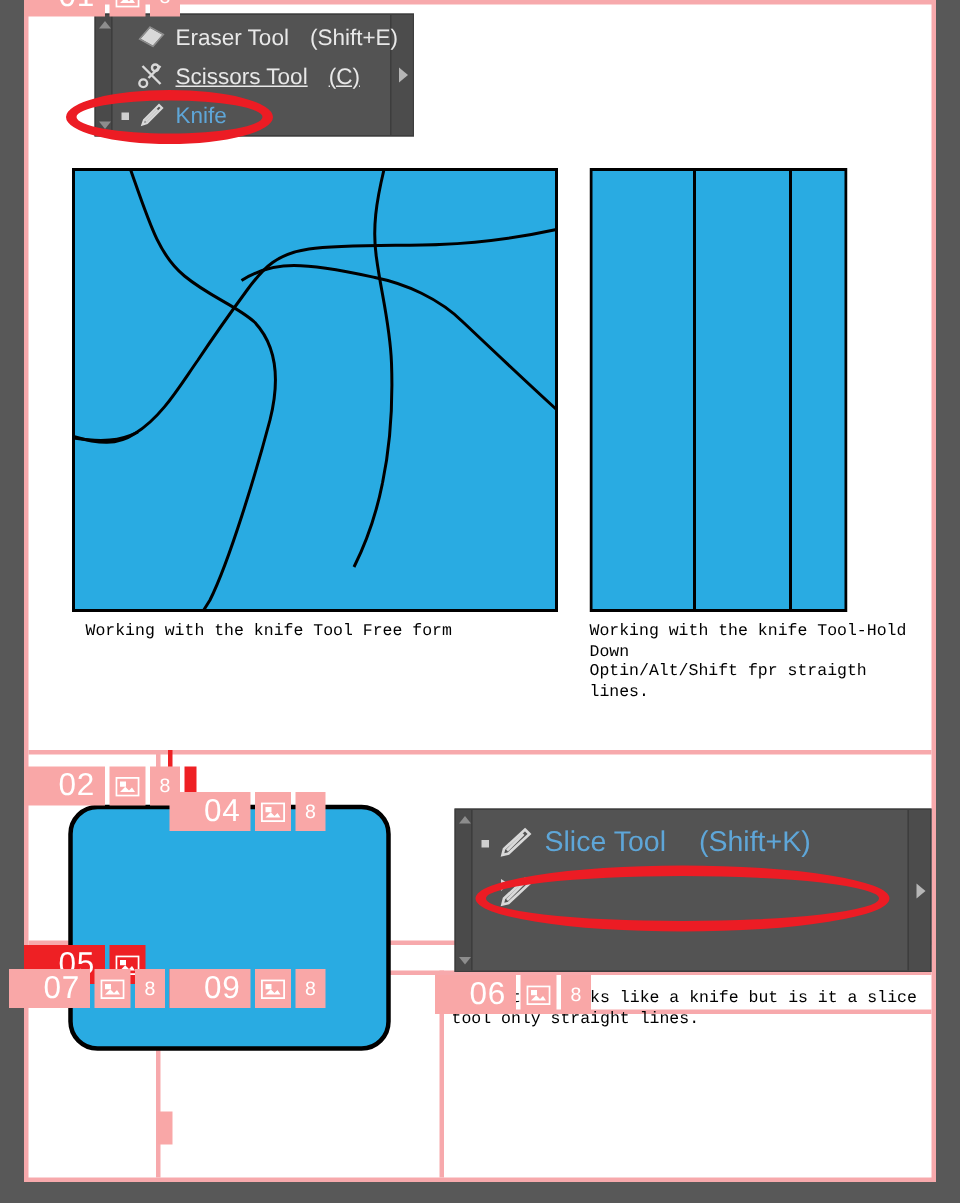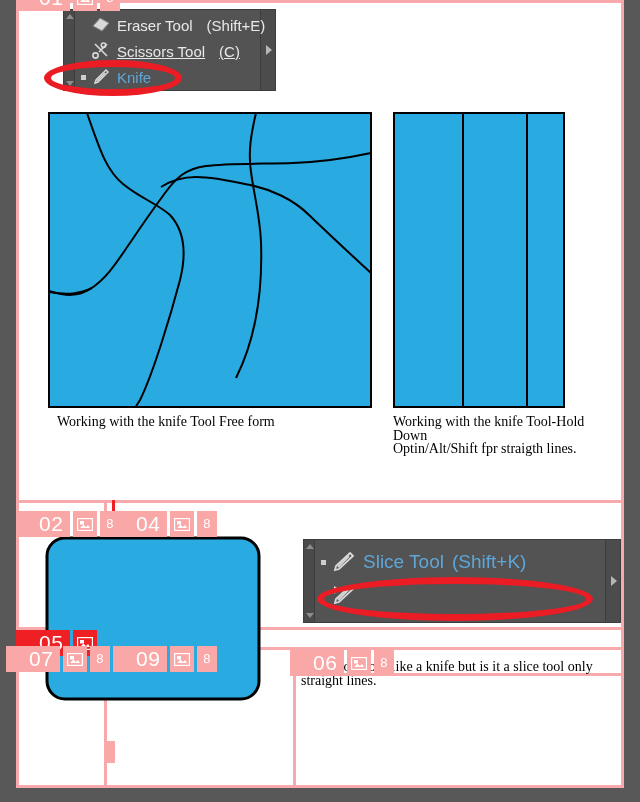--- a/index.html
+++ b/index.html
@@ -88,24 +88,24 @@
     box-sizing:border-box;
     pointer-events:none;
   }
 
   
   .artwork{position:absolute;}
 
   
   .caption{
     position:absolute;
-    font-size:14px;
+    font-size:11px;
     color:#000;
     line-height:13.5px;
-    font-family:Liberation Serif, serif;
+    font-family:Liberation Mono, monospace;
   }
 
   
   .badgegroup{
     position:absolute;
     display:flex;align-items:stretch;
     height:26px;
     font-family:"Liberation Sans", sans-serif;
     z-index:40;
   }
@@ -218,39 +218,39 @@
           </g>
         </svg>
       </span>
       <span class="tlabel">Knife</span>
       <span class="tshortcut"></span>
     </div>
   </div>
 
   <div class="oval" style="left:25px;top:57px;width:138px;height:36px;"></div>
 
-  <div class="toolpanel" style="left:284px;top:536px;width:318px;height:84px;">
+  <div class="toolpanel" style="left:284px;top:536px;width:318px;height:109px;">
     <div class="griphandle"></div>
     <div class="rightcol"></div>
     <div class="edgearrow"></div>
 
     <div class="toolrow selected" style="top:6px;height:32px;font-size:19px;">
       <span class="bullet">
           <i></i>
         </span>
       <span class="ticon" style="width:32px;flex:0 0 32px;">
         <svg width="26" height="24" viewBox="0 0 26 24">
           <g stroke="#d9d9d9" stroke-width="1.8" fill="none">
             <path d="M19 3 L22 6 L8 19 L4 20 L5 16 Z"></path>
             <line x1="7" y1="17" x2="18" y2="6"></line>
           </g>
         </svg>
       </span>
       <span class="tlabel">Slice Tool</span>
-      <span class="tshortcut" style="padding-left:8px;">(Shift+K)</span>
+      <span class="tshortcut" style="padding-left:22px;">(Shift+K)</span>
     </div>
 
     <div class="toolrow" style="top:6px;height:34px;font-size:19px;">
       <span class="bullet"></span>
       <span class="ticon" style="width:32px;flex:0 0 32px;">
         <svg width="26" height="24" viewBox="0 0 26 24">
           <g stroke="#d9d9d9" stroke-width="1.8" fill="none">
             <path d="M19 3 L22 6 L8 19 L4 20 L5 16 Z"></path>
             <line x1="7" y1="17" x2="18" y2="6"></line>
           </g>
@@ -296,21 +296,21 @@
         <rect x="3" y="3" width="4" height="3.5" fill="#fff"></rect>
         <path d="M3 10 L6.5 6.5 L9 9 L11 7 L13 10 Z" fill="#fff"></path>
       </svg>
   </span>
   <span class="bgap"></span>
   <span class="bcount">8</span>
   <span class="bgap"></span>
   <span class="bred"></span>
 </div>
 
-<div class="badgegroup" style="left:113px;top:511px;">
+<div class="badgegroup" style="left:113px;top:528px;">
   <span class="bnum">04</span>
   <span class="bgap"></span>
   <span class="bicon">
     <svg width="16" height="13" viewBox="0 0 16 13">
         <rect x="0.5" y="0.5" width="15" height="12" fill="none" stroke="#fff" stroke-width="1.4"></rect>
         <rect x="3" y="3" width="4" height="3.5" fill="#fff"></rect>
         <path d="M3 10 L6.5 6.5 L9 9 L11 7 L13 10 Z" fill="#fff"></path>
       </svg>
   </span>
   <span class="bgap"></span>

